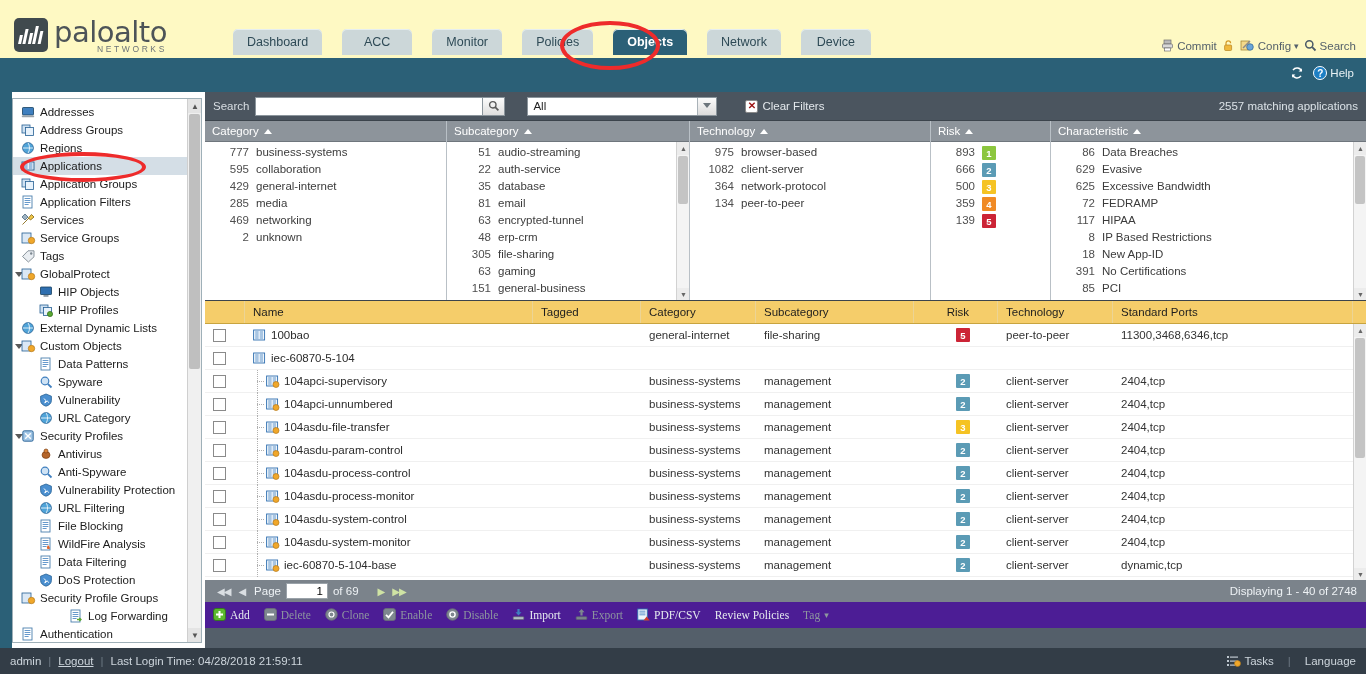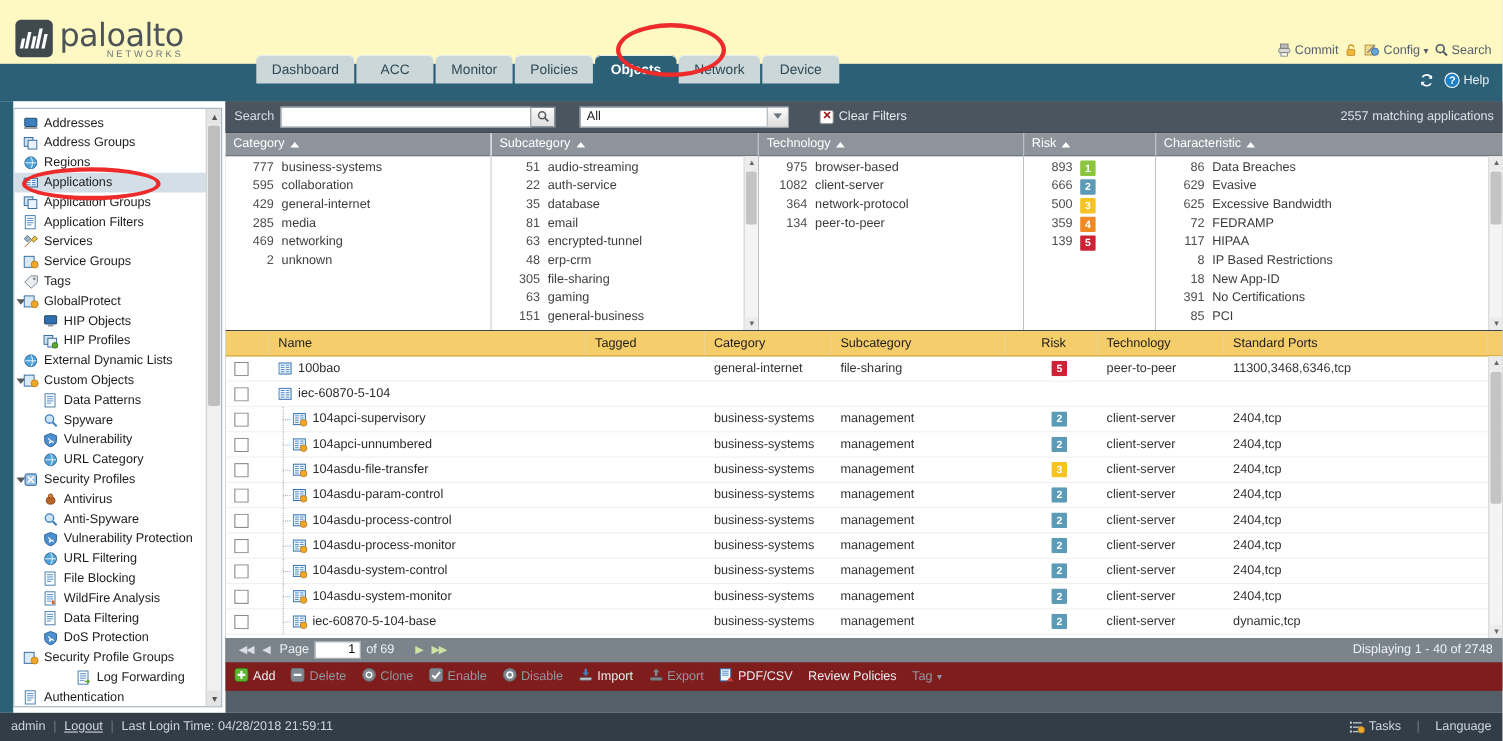--- a/index.html
+++ b/index.html
@@ -23,21 +23,21 @@
     position: relative; overflow: hidden; margin-right: 6px;
   }
   .logo-mark i {
     position: absolute; bottom: 8px; width: 3px; background: #ffffff; display: block;
     transform: skewX(-12deg);
   }
   .logo-text { line-height: 1; }
   .logo-text .p1 { font-size: 29px; color: #4d5458; letter-spacing: -0.5px; font-family: "DejaVu Sans", sans-serif; }
   .logo-text .p2 { font-size: 8.5px; color: #6b7378; letter-spacing: 2.6px; text-align: right; display: block; margin-top: -2px; }
 
-  .tabs { position: absolute; left: 233px; top: 50px; display: flex; gap: 2px; z-index: 4; }
+  .tabs { position: absolute; left: 233px; top: 29px; display: flex; gap: 20px; z-index: 4; }
   .tab {
     height: 26px; padding: 0 14px; background: #ccd7d9; color: #2e4a56;
     border-radius: 5px 5px 0 0; font-size: 12.5px; display: flex; align-items: center;
     justify-content: center; min-width: 70px; cursor: pointer;
     box-shadow: inset 0 1px 0 #e6eef0;
   }
   .tab.active { background: #2b6077; color: #ffffff; font-weight: bold; }
 
   .header-actions {
     position: absolute; right: 10px; top: 39px; display: flex; align-items: center; gap: 5px;
@@ -168,21 +168,21 @@
   .pg-btn { color: #d9dee2; font-size: 10px; padding: 0 4px; cursor: pointer; letter-spacing: -1px; }
   .pg-btn.on { color: #cfe3a4; }
   .pg-lbl { color: #eef2f5; font-size: 11.5px; margin: 0 5px; }
   .pg-input {
     width: 42px; height: 16px; background: #fff; border: 1px solid #9aa2a9; font-size: 11.5px;
     text-align: right; padding-right: 4px; font-family: "Liberation Sans", sans-serif;
   }
   .displaying { position: absolute; right: 9px; color: #eef2f5; font-size: 11.5px; }
 
   
-  .toolbar { height: 26px; background: #7f1d1d; display: flex; align-items: center; padding: 0 8px; gap: 14px; }
+  .toolbar { height: 26px; background: #4c1d95; display: flex; align-items: center; padding: 0 8px; gap: 14px; font-family: Liberation Serif, serif; }
   .tb-item { display: flex; align-items: center; gap: 4px; font-size: 11.5px; color: #e6ebef; cursor: pointer; }
   .tb-item.disabled { color: #8e979f; cursor: default; }
 
   
   .footer {
     position: absolute; bottom: 0; left: 0; width: 1366px; height: 26px; background: #333d47;
     display: flex; align-items: center; padding: 0 10px; color: #cdd5dc; font-size: 11.5px;
   }
   .footer .sep { margin: 0 7px; color: #6d7883; }
   .footer a { color: #cdd5dc; text-decoration: underline; cursor: pointer; }

